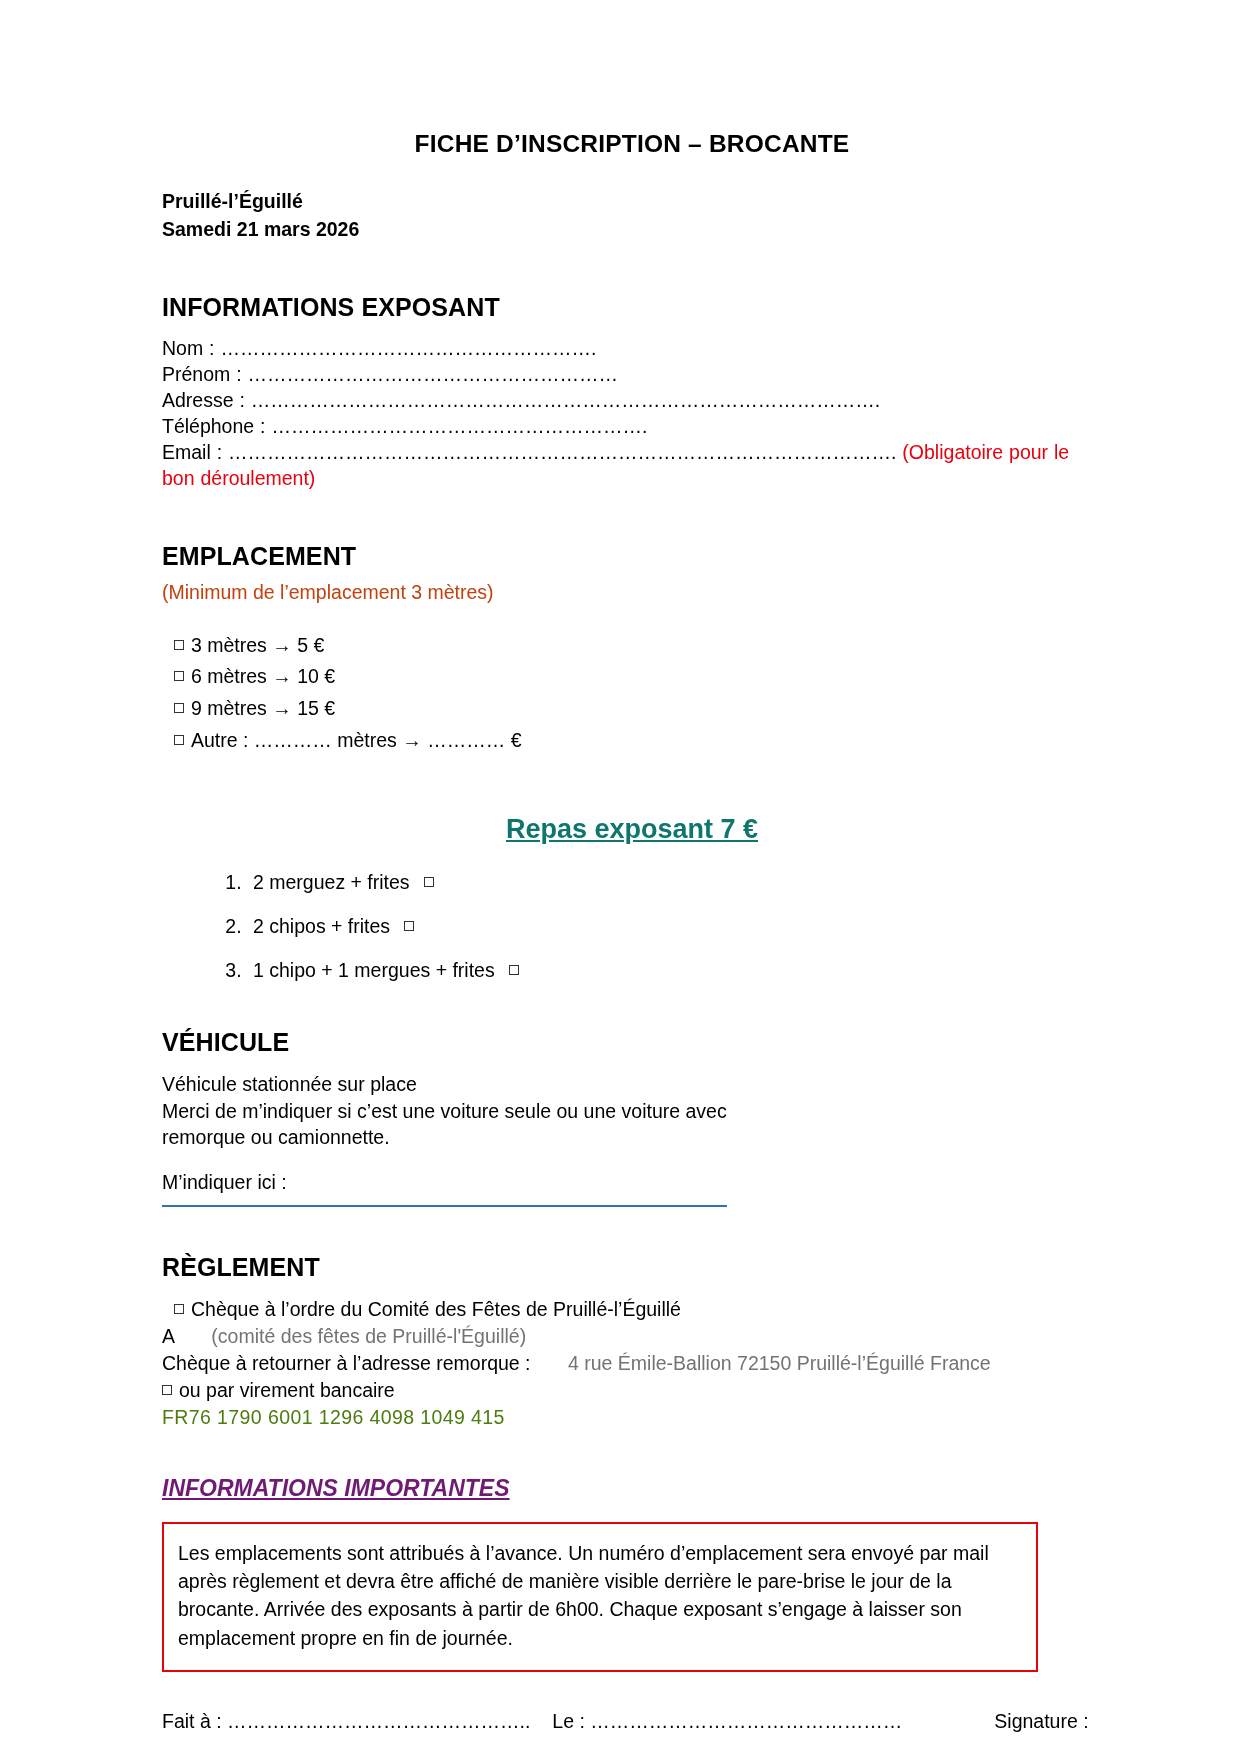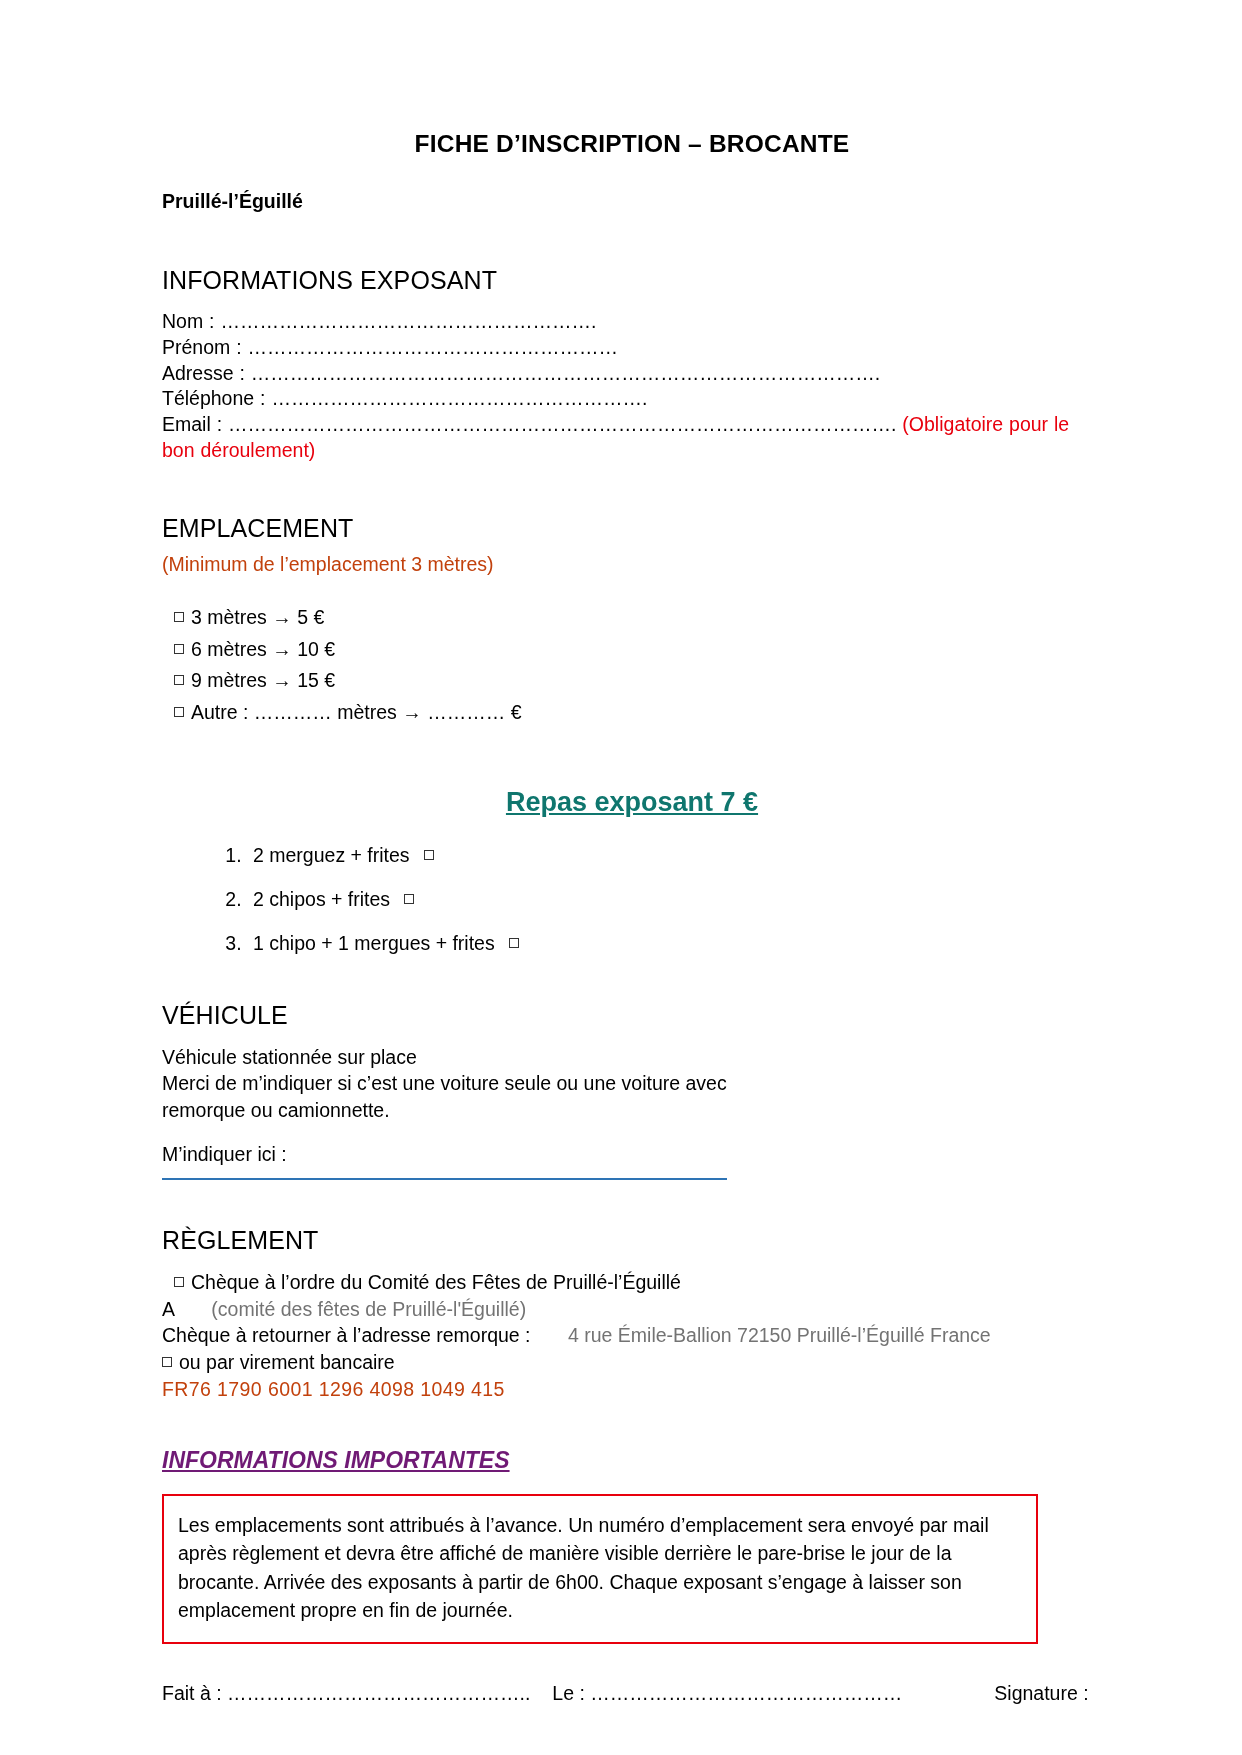--- a/index.html
+++ b/index.html
@@ -29,21 +29,21 @@
     margin: 10px 0 0 0;
   }
   .subhead {
     margin-top: 30px;
     font-size: 19.5px;
     font-weight: bold;
     line-height: 1.42;
   }
   .section-h {
     font-size: 25px;
-    font-weight: normal;
+    font-weight: bold;
     margin: 50px 0 14px 0;
     letter-spacing: 0.1px;
   }
   .section-h.tight { margin-top: 46px; }
   .field-line {
     font-size: 19.5px;
     line-height: 1.33;
     word-spacing: 0.5px;
   }
   .red { color: #e8000d; }
@@ -90,21 +90,21 @@
   }
   .spacer-sm { height: 18px; }
   .rule-line {
     border: none;
     border-top: 2.5px solid #2e74b5;
     margin: 10px 0 0 0;
     width: 565px;
   }
   .blue { color: #737373; margin-left: 32px; }
   .iban {
-    color: #c2410c;
+    color: #4d7c0f;
     font-size: 19.5px;
     letter-spacing: 0.4px;
   }
   .infos-imp {
     color: #701a75;
     font-size: 23px;
     font-weight: bold;
     font-style: italic;
     text-decoration: underline;
     margin: 44px 0 20px 0;
@@ -129,20 +129,21 @@
 </style>
 </head>
 <body>
 
 <div class="page">
 
   <h1 class="doc-title">FICHE D’INSCRIPTION – BROCANTE</h1>
 
   <div class="subhead">
     <div>Pruillé-l’Éguillé</div>
+    <div>Samedi 21 mars 2026</div>
   </div>
 
   <h2 class="section-h">INFORMATIONS EXPOSANT</h2>
 
   <div>
     <div class="field-line">Nom : ………………………………………………….</div>
     <div class="field-line">Prénom : …………………………………………………</div>
     <div class="field-line">Adresse : …………………………………………………………………………………….</div>
     <div class="field-line">Téléphone : ………………………………………………….</div>
     <div class="field-line">

